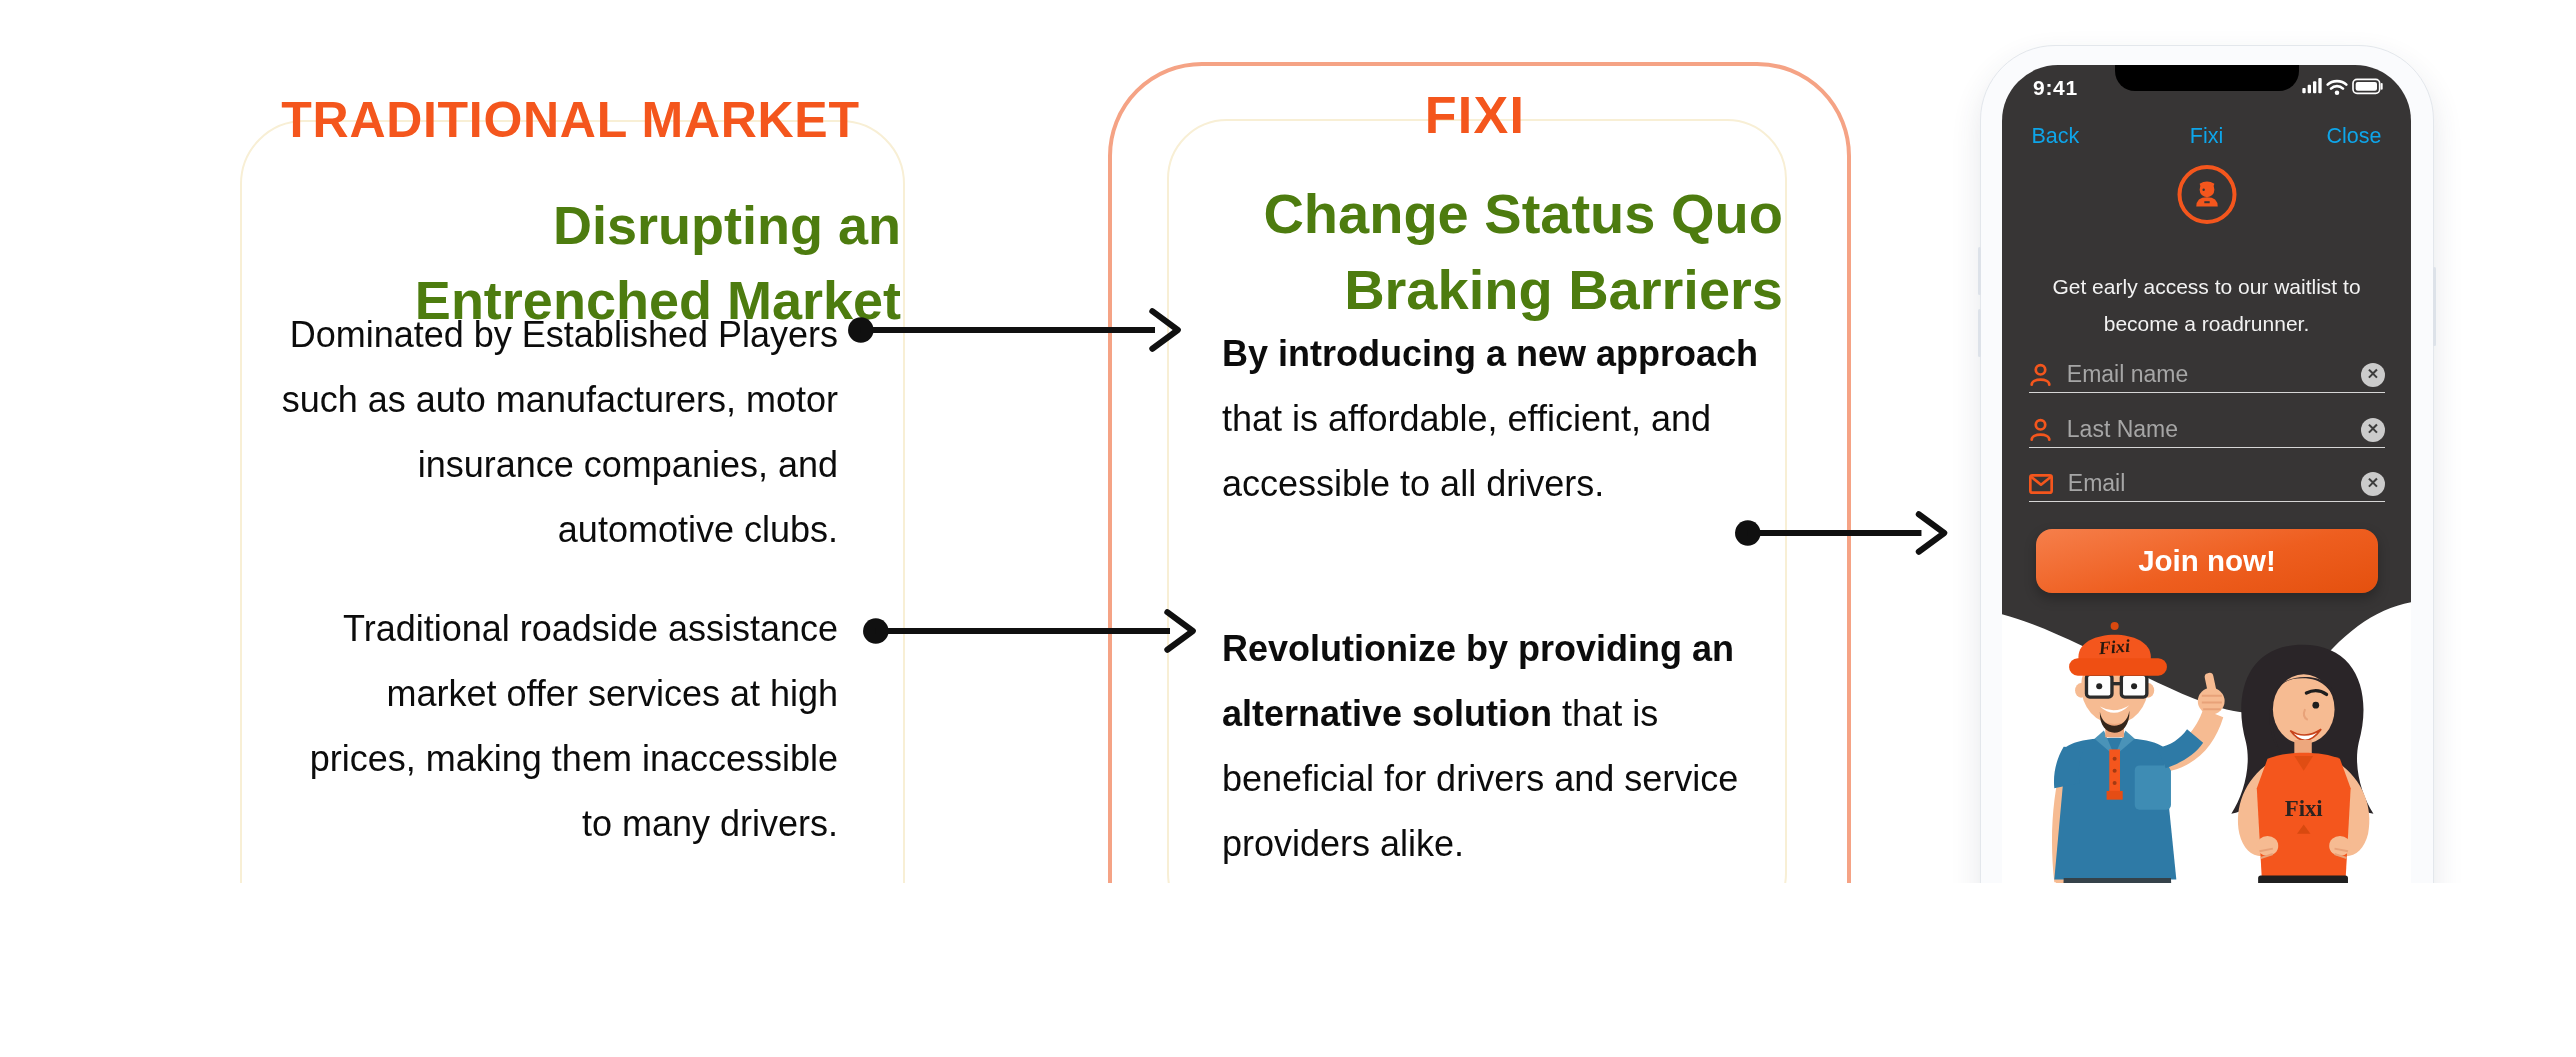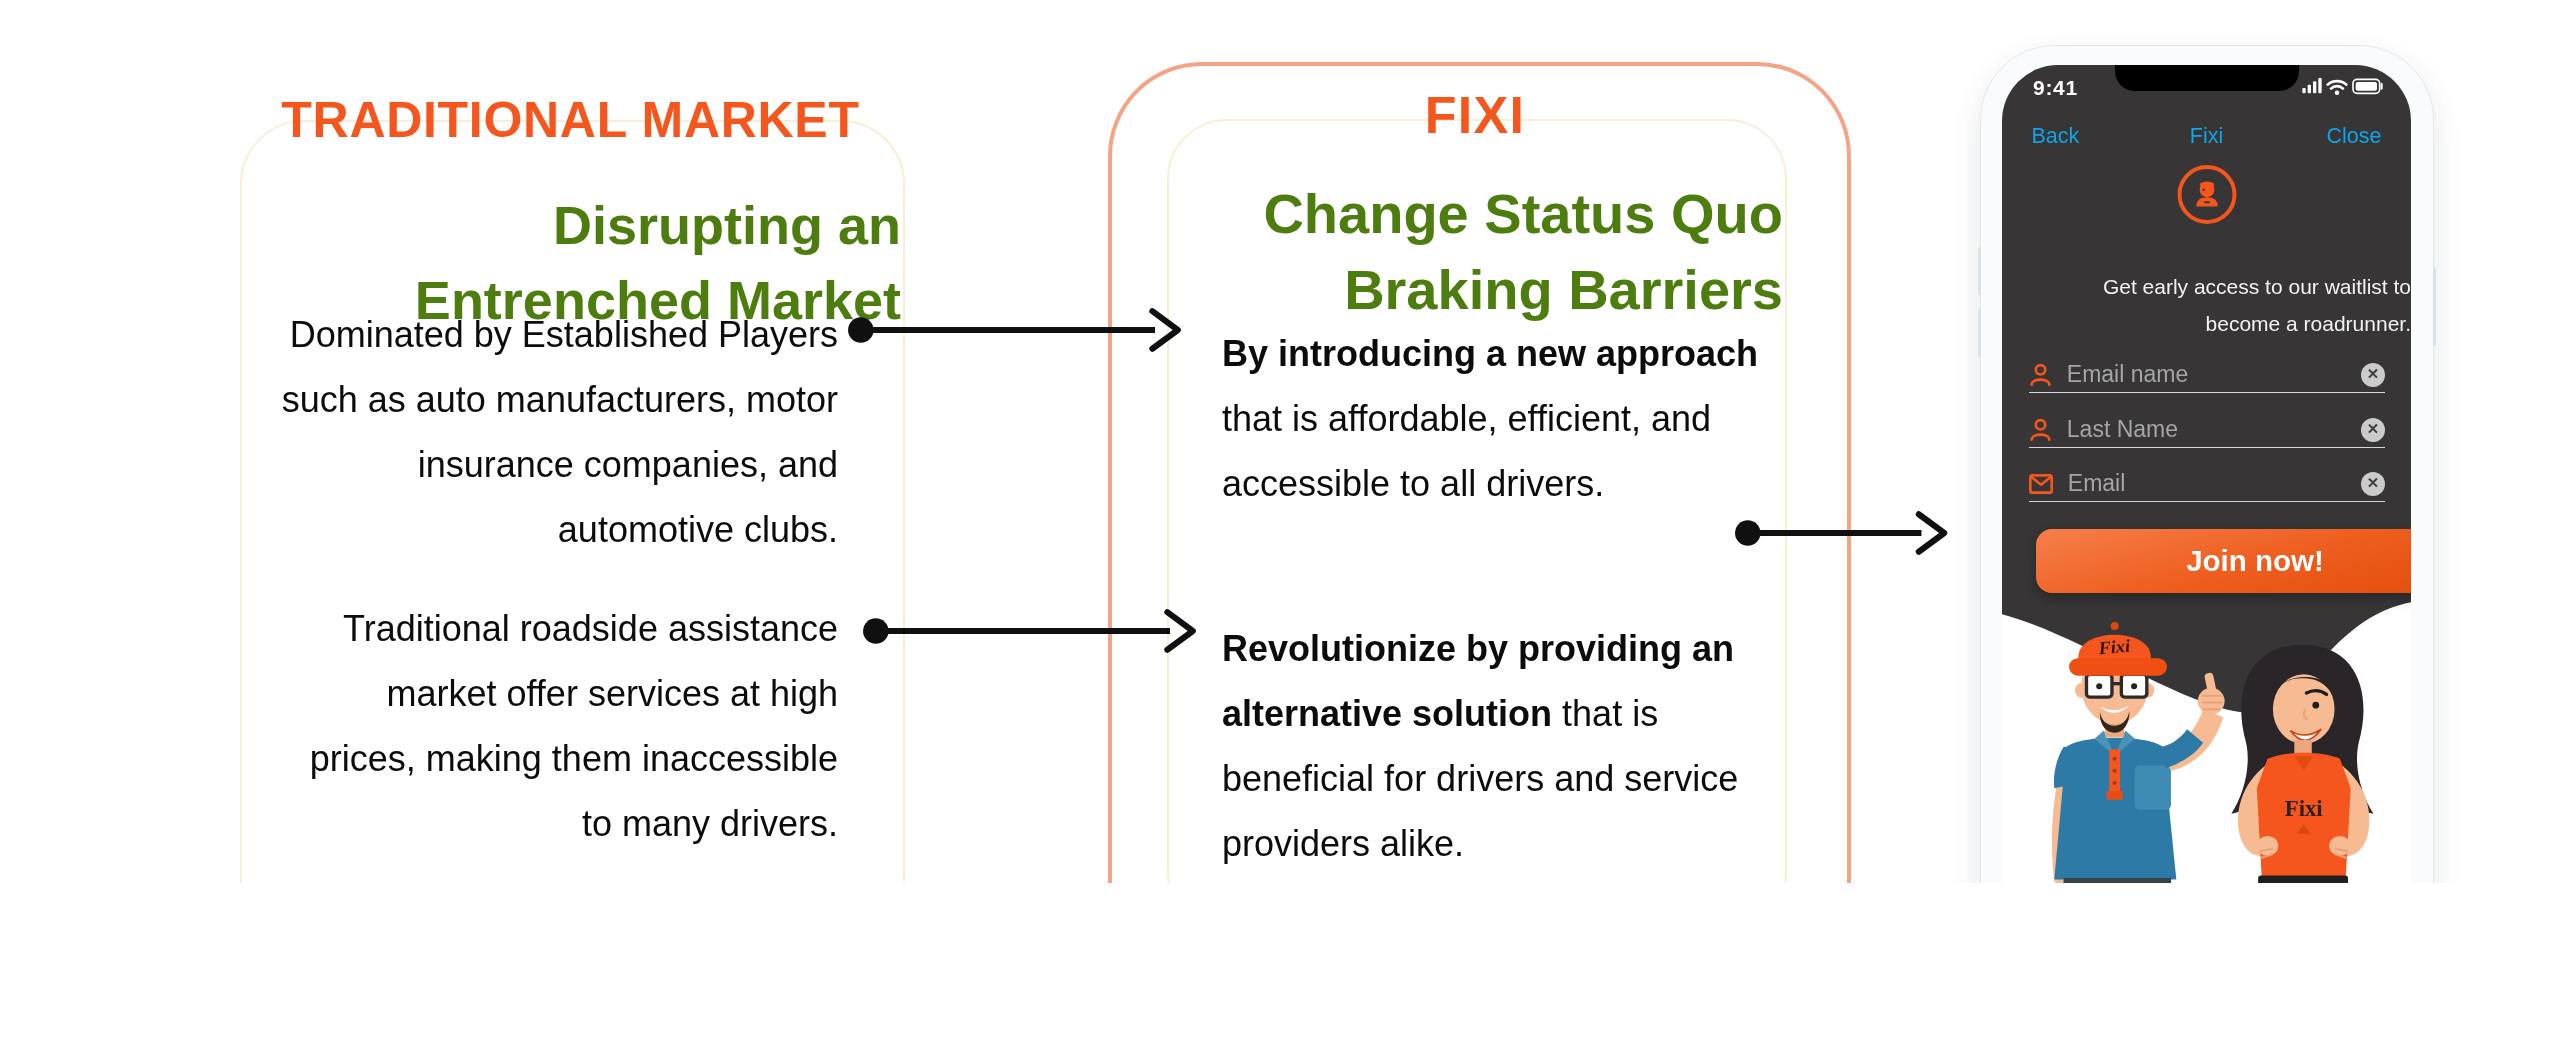--- a/index.html
+++ b/index.html
@@ -32,30 +32,30 @@
   .notch{left:50%;transform:translateX(-50%);top:0;width:184px;height:25.5px;background:#000;border-radius:0 0 20px 20px;}
   .statusbar{left:0;top:9.4px;width:100%;height:24px;}
   .time{left:31px;top:1.3px;font-size:21px;font-weight:700;color:#fff;letter-spacing:0.7px;}
   .sticons{right:27px;top:2px;}
   .navbar{left:0;top:59px;width:100%;height:27px;color:#0ea5e9;font-size:21.5px;}
   .nav-back{left:29.5px;top:0;}
   .nav-title{left:0;width:100%;text-align:center;top:0;font-weight:500;}
   .nav-close{right:29.5px;top:0;}
   .avatar{left:50%;transform:translateX(-50%);top:100px;width:51px;height:51px;border:4px solid #F4561D;border-radius:50%;}
   .headline{left:0;width:100%;top:156px;text-align:center;font-size:32px;font-weight:700;color:#F4561D;}
-  .subline{left:0;width:100%;top:203px;text-align:right;font-size:21px;line-height:37px;color:#F2F2F2;}
+  .subline{left:0;width:100%;top:203px;text-align:center;font-size:21px;line-height:37px;color:#F2F2F2;}
   .field{left:27px;width:356px;height:35px;border-bottom:1.3px solid #D6D6D6;display:flex;align-items:center;gap:14.8px;}
   .f1{top:292px;} .f2{top:347px;} .f3{top:401px;}
   .field .lbl{flex:1;font-size:23px;color:#A6A6A6;}
   .clear-btn{width:24px;height:24px;border-radius:50%;background:#CBCBCB;display:flex;align-items:center;justify-content:center;
              font-size:14.8px;color:#3D3D3D;font-weight:700;line-height:1;}
   .join{left:34px;width:342px;top:464px;height:64px;border-radius:16px;
         background:linear-gradient(165deg,#F67F4B 0%,#EE5E1F 55%,#E4500E 100%);
         display:flex;align-items:center;justify-content:center;color:#fff;font-size:29.5px;font-weight:700;
-        box-shadow:0 5.4px 12px rgba(0,0,0,.25);padding-left:48px;}
+        box-shadow:0 5.4px 12px rgba(0,0,0,.25);}
   .homebar{left:133px;top:907px;width:145px;height:7.4px;border-radius:4px;background:#141414;}
   svg text{font-family:"Liberation Serif",serif;}
 </style>
 </head>
 <body>
 
 <div class="canvas">
 
   <div class="abs card-left"></div>
   <div class="abs title-orange t-left">TRADITIONAL MARKET</div>

